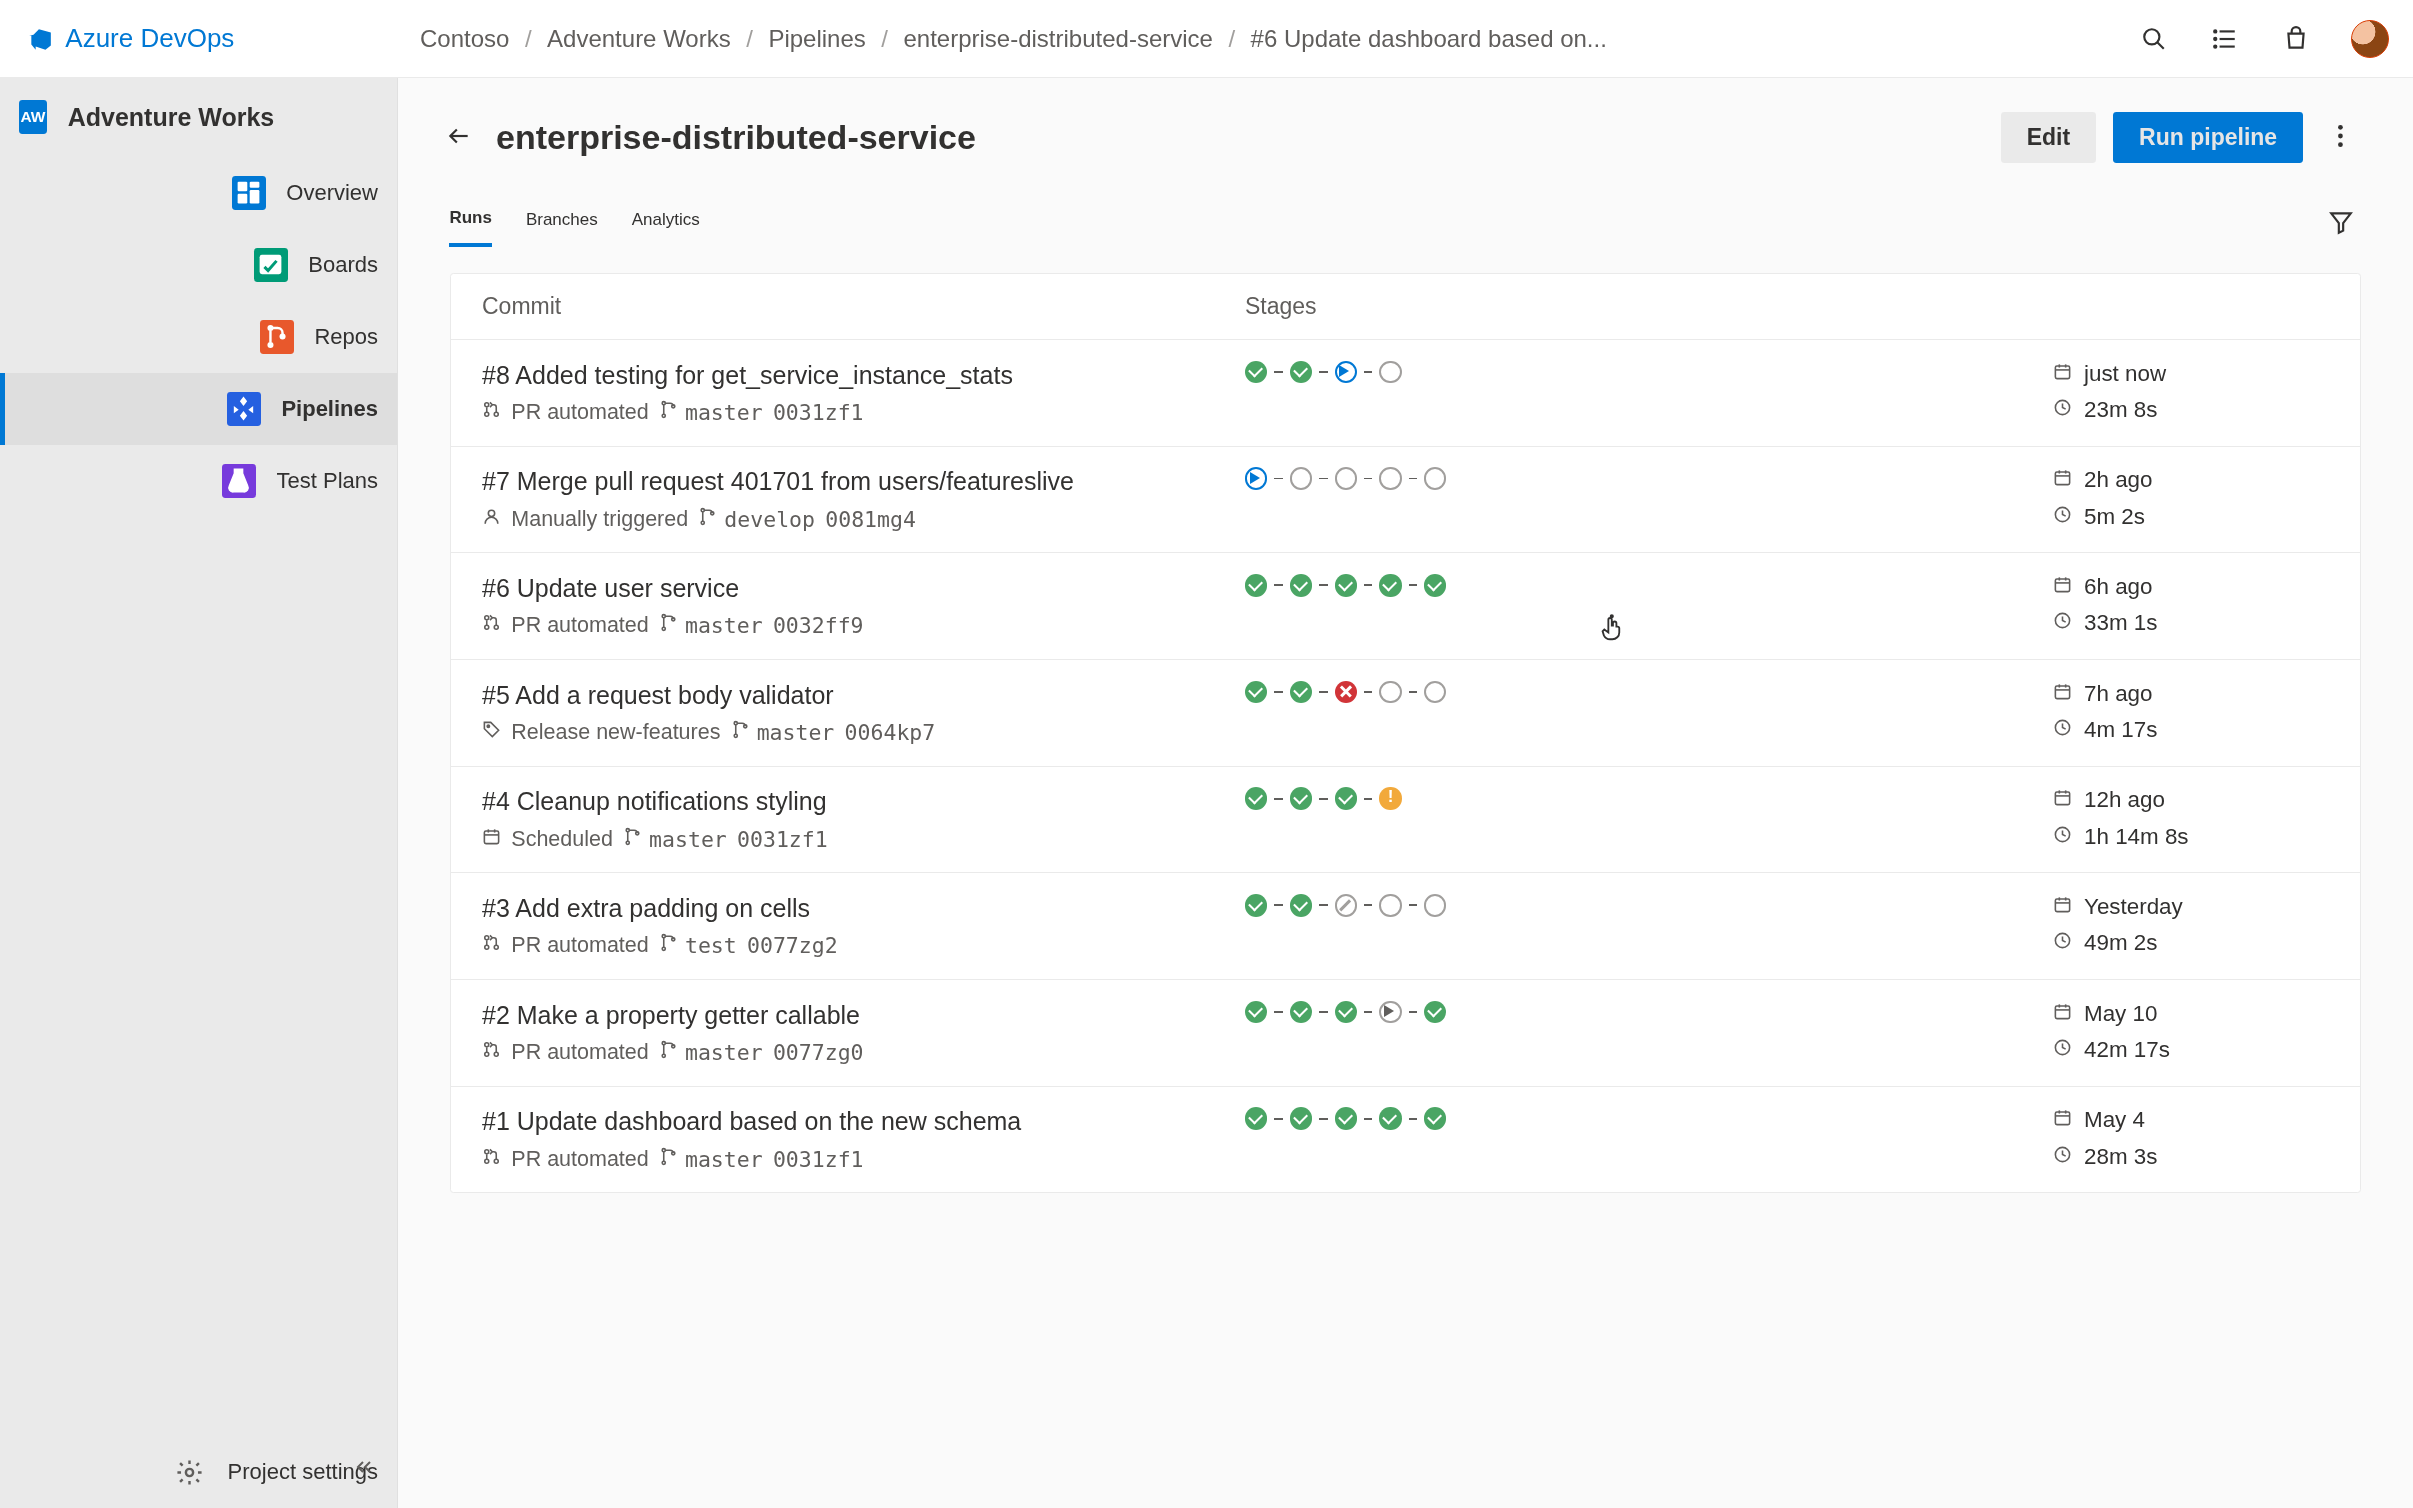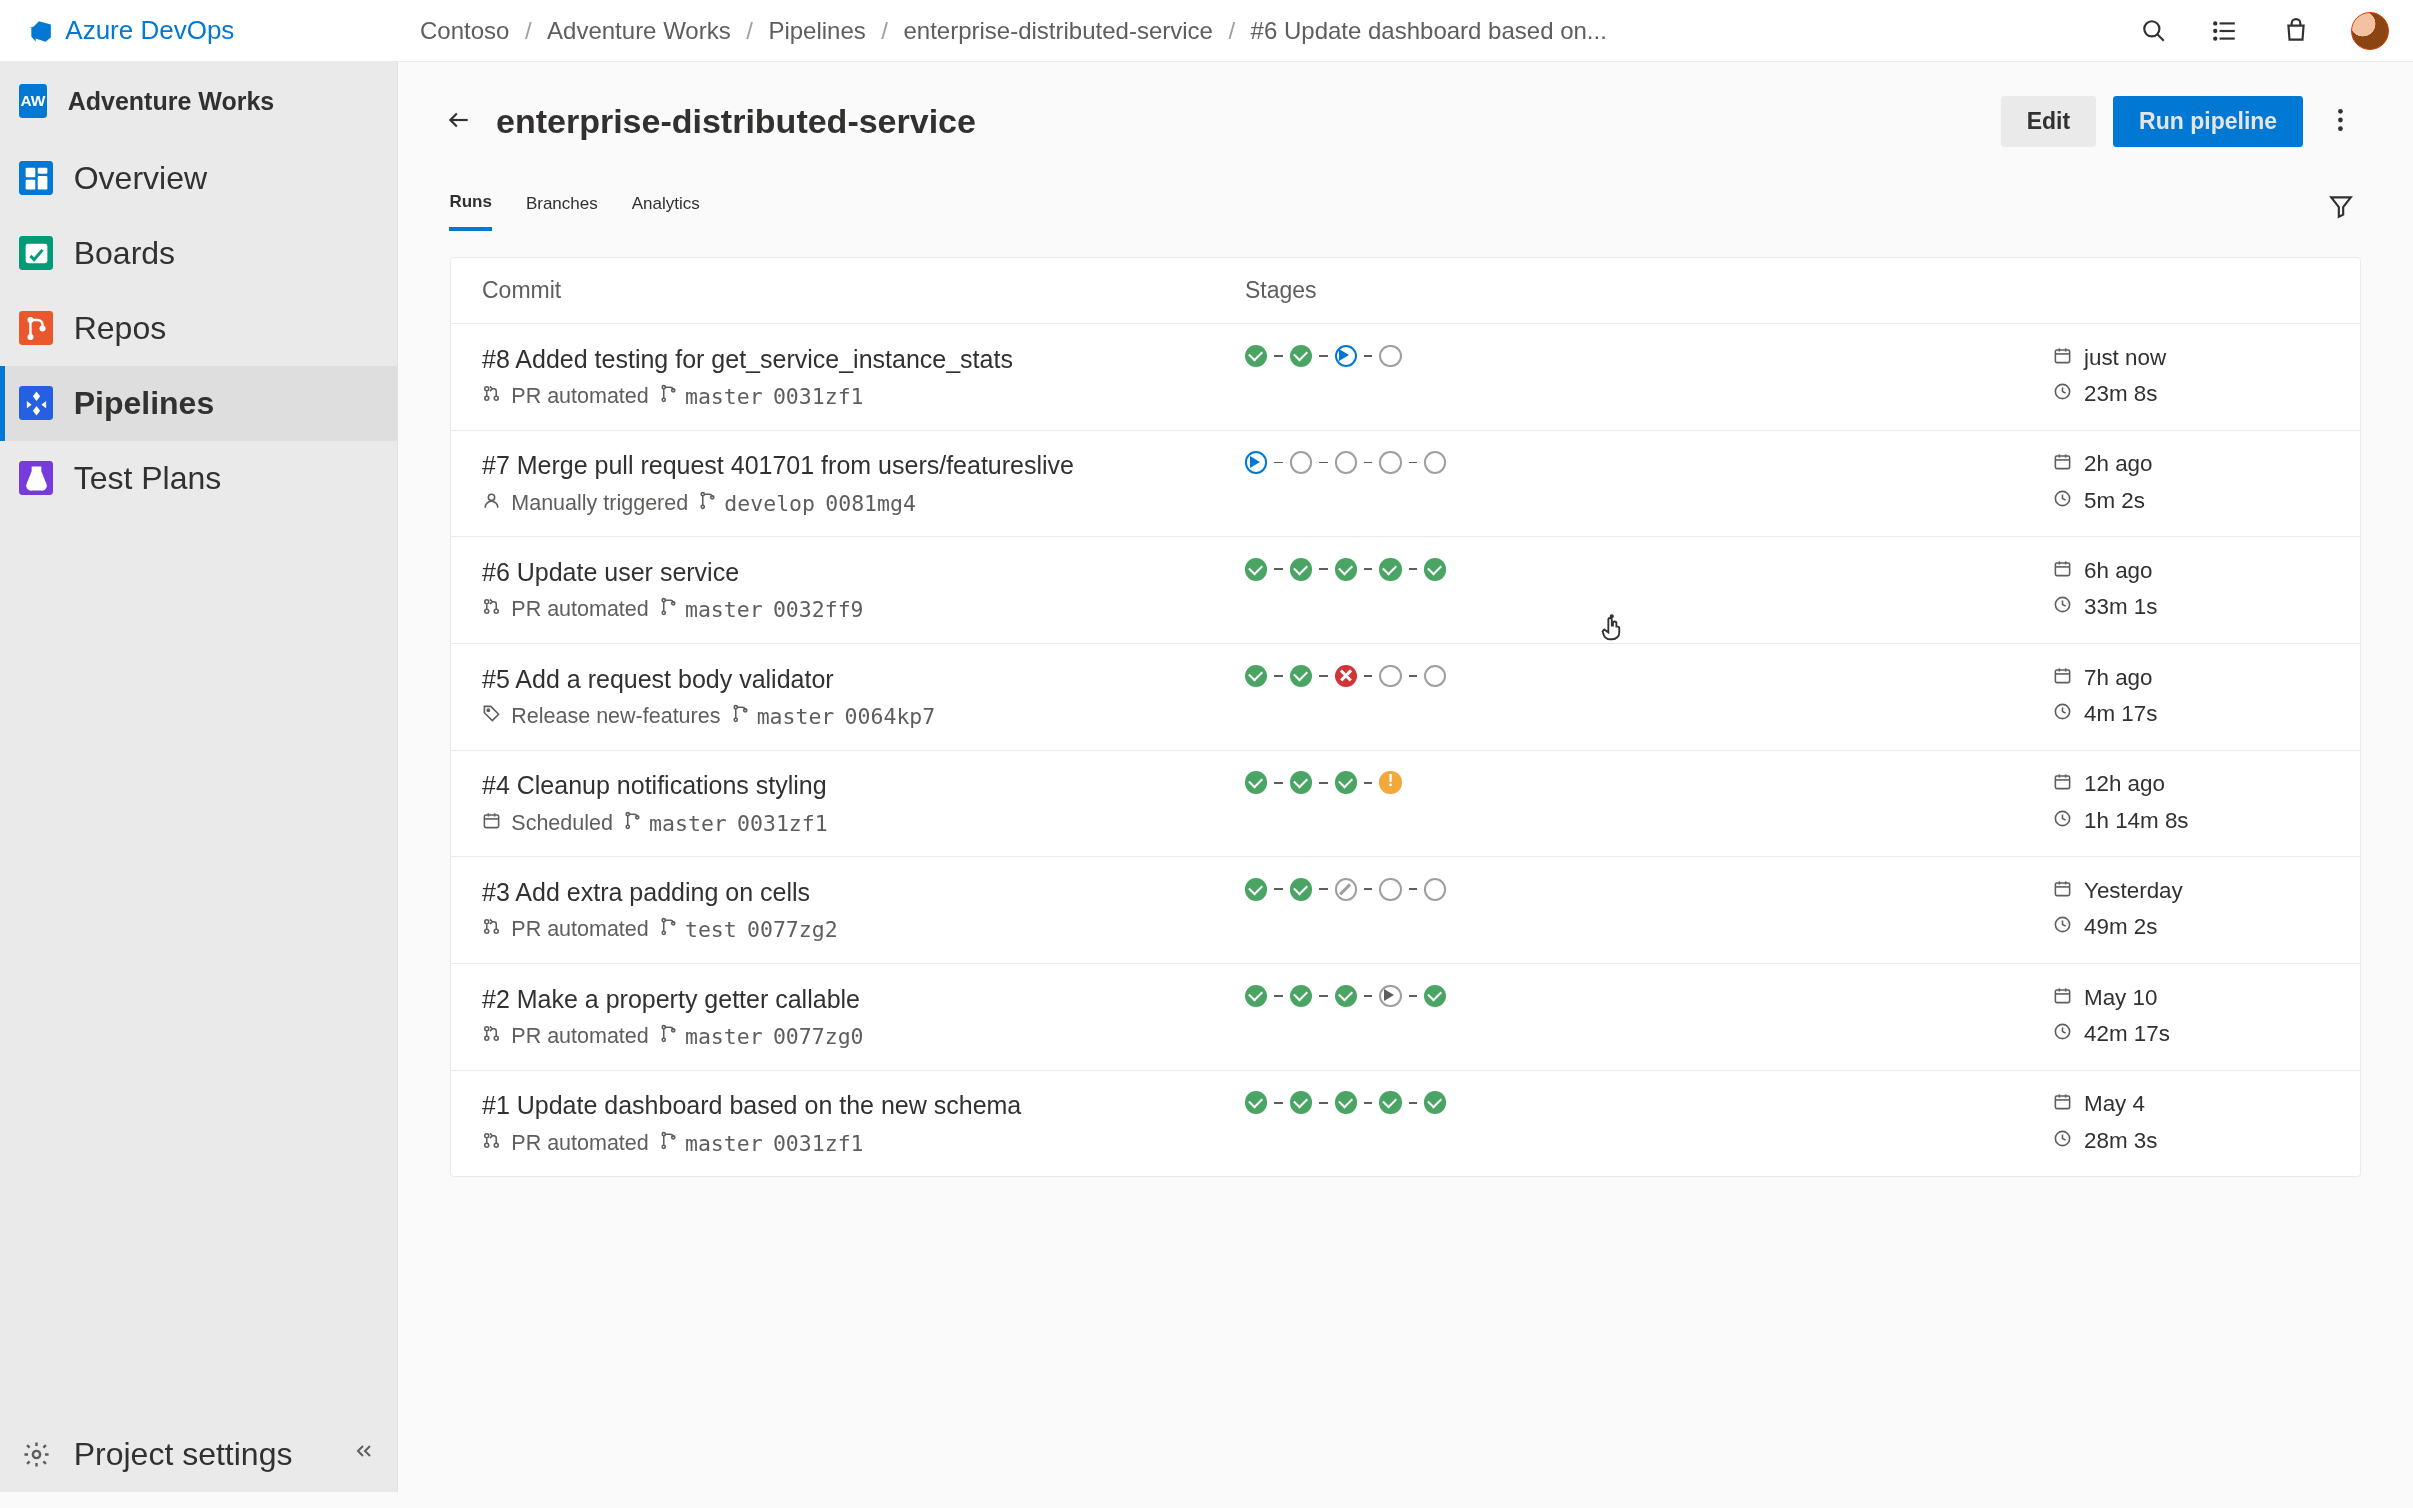--- a/index.html
+++ b/index.html
@@ -1,37 +1,37 @@
 <!DOCTYPE html>
 <html style="font-size:13.8px"><head>
   <meta charset="utf-8">
   <style>
     * { box-sizing: border-box; margin: 0; padding: 0; }
     body { font-family: 'Segoe UI', Tahoma, sans-serif; background: #fafafa; width: 2413px; height: 1508px; overflow: hidden; }
     
     
-    .top-header { height: 62px; background: #fff; display: flex; align-items: center; padding: 0 24px; border-bottom: 0.9px solid #eaeaea; }
+    .top-header { height: 78px; background: #fff; display: flex; align-items: center; padding: 0 24px; border-bottom: 0.9px solid #eaeaea; }
     .logo-wrap { display: flex; align-items: center; gap: 10.3px; margin-right: 43px; width: 353px;}
     .logo-text { color: #0078d4; font-size: 26px; font-weight: 400; }
     .breadcrumb { display: flex; align-items: center; gap: 15.5px; color: #605e5c; font-size: 24px; }
     .breadcrumb span { white-space: nowrap; }
     .sep { color: #a19f9d; }
     .header-right { margin-left: auto; display: flex; align-items: center; gap: 40px; }
     .header-icon { width: 31px; height: 31px; display: flex; align-items: center; justify-content: center; color: #323130; cursor: pointer; }
     .header-icon svg { width: 26px; height: 26px; }
     .avatar { width: 38px; height: 38px; border-radius: 50%; background: radial-gradient(circle at 30% 30%, #f4c2a1 35%, #8b4513 36%); border: 1.7px solid #d83b01; }
 
     .app-body { display: flex; height: calc(1508px - 78px); }
 
     
     .sidebar { width: 398px; background: #eaeaea; border-right: 0.9px solid #e0e0e0; display: flex; flex-direction: column; position:relative; }
     .side-project { display: flex; align-items: center; gap: 20.7px; padding: 22.4px 19px 22.4px 19px; }
     .proj-badge { width: 28px; height: 34px; border-radius: 3.4px; background: #0078d4; color: #fff; font-size: 15.5px; font-weight: 600; display:flex;align-items:center;justify-content:center; }
     .proj-name { font-size: 25px; font-weight: 600; color: #323130; }
-    .side-item { display: flex; align-items: center; gap: 20.7px; padding: 19px 19px 19px 19px; font-size: 32px; color: #323130; cursor: pointer; }
+    .side-item { display: flex; align-items: center; gap: 20.7px; padding: 19px 19px 19px 19px; font-size: 22px; color: #323130; cursor: pointer; justify-content: flex-end; }
     .side-item.active { background: #dedede; position:relative; }
     .side-item.active::before{content:'';position:absolute;left:0;top:0;bottom:0;width:5.2px;background:#0078d4;}
     .side-item.active .side-label{ font-weight:600;}
     .side-icon { width: 34px; height: 34px; border-radius: 3.4px; display: flex; align-items: center; justify-content: center; flex-shrink:0;}
     .side-icon svg{width:29px;height:29px;}
     .side-bottom { margin-top: auto; }
     .collapse-btn{position:absolute; bottom:26px; right:20.7px; color:#605e5c;}
     .collapse-btn svg{width:24px;height:24px;}
 
     

